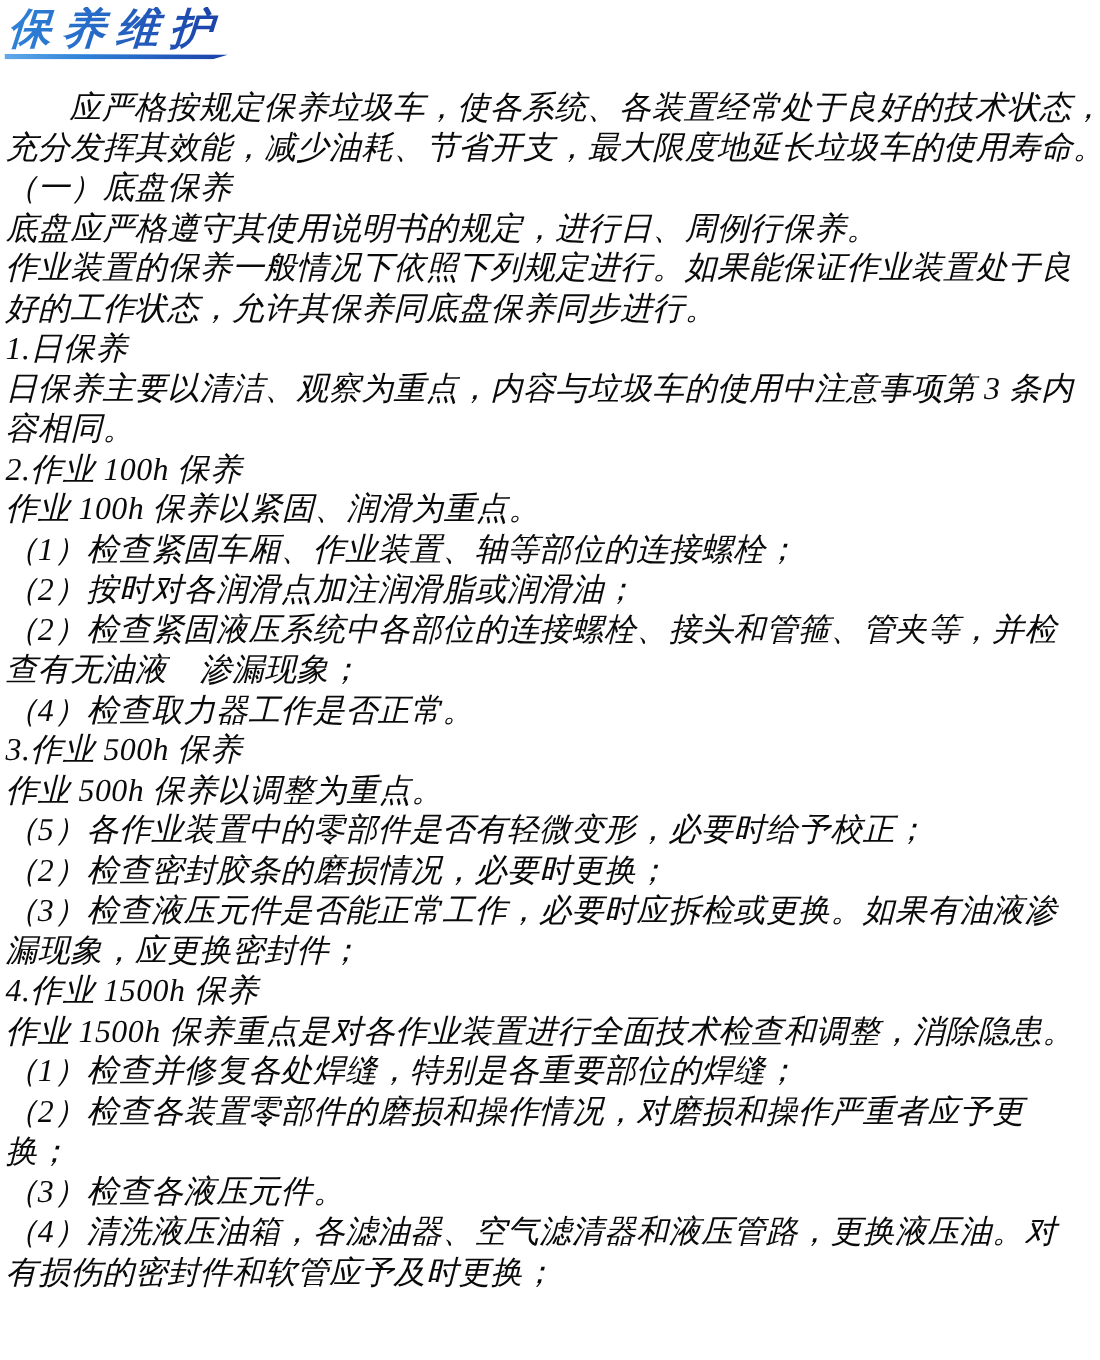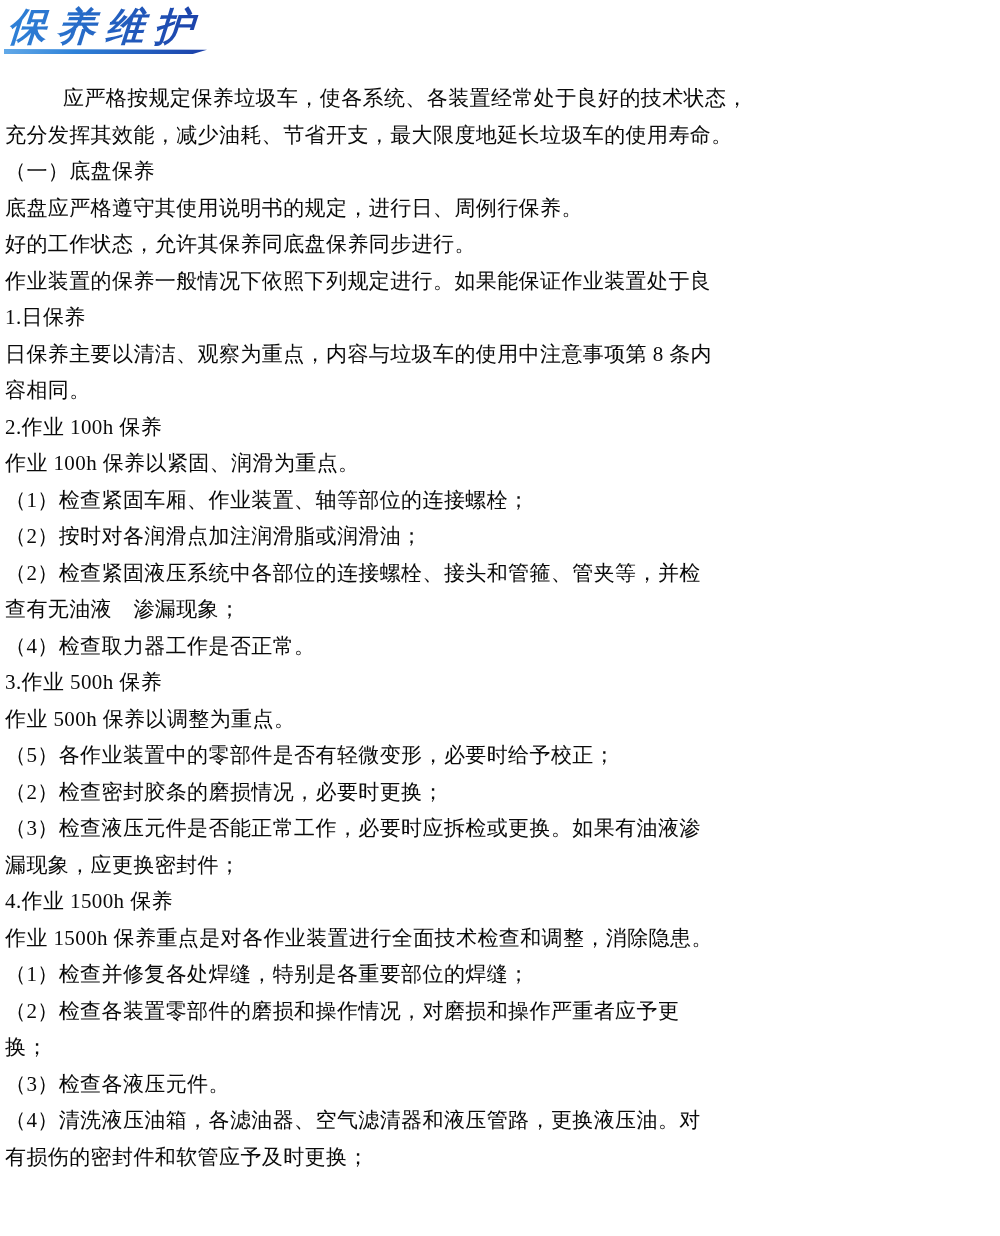--- a/index.html
+++ b/index.html
@@ -48,47 +48,48 @@
   }
   .content {
     position: absolute;
     top: 80px;
     left: 5px;
     right: 0;
   }
   .line {
     height: 36.5px;
     line-height: 36.5px;
-    font-size: 21px;
+    font-size: 29px;
     letter-spacing: 0.4px;
     white-space: nowrap;
+    font-style: italic;
   }
   .line.indent {
     padding-left: 58px;
   }
 </style>
 </head>
 <body>
 
 <div class="page">
 
   <div class="title-block">
     <div class="doc-title">保养维护</div>
     <div class="title-underline"></div>
   </div>
 
   <div class="content">
     <div class="line indent">应严格按规定保养垃圾车，使各系统、各装置经常处于良好的技术状态，</div>
     <div class="line">充分发挥其效能，减少油耗、节省开支，最大限度地延长垃圾车的使用寿命。</div>
     <div class="line">（一）底盘保养</div>
     <div class="line">底盘应严格遵守其使用说明书的规定，进行日、周例行保养。</div>
+    <div class="line">作业装置的保养一般情况下依照下列规定进行。如果能保证作业装置处于良</div>
     <div class="line">好的工作状态，允许其保养同底盘保养同步进行。</div>
-    <div class="line">作业装置的保养一般情况下依照下列规定进行。如果能保证作业装置处于良</div>
     <div class="line">1.日保养</div>
-    <div class="line">日保养主要以清洁、观察为重点，内容与垃圾车的使用中注意事项第 8 条内</div>
+    <div class="line">日保养主要以清洁、观察为重点，内容与垃圾车的使用中注意事项第 3 条内</div>
     <div class="line">容相同。</div>
     <div class="line">2.作业 100h 保养</div>
     <div class="line">作业 100h 保养以紧固、润滑为重点。</div>
     <div class="line">（1）检查紧固车厢、作业装置、轴等部位的连接螺栓；</div>
     <div class="line">（2）按时对各润滑点加注润滑脂或润滑油；</div>
     <div class="line">（2）检查紧固液压系统中各部位的连接螺栓、接头和管箍、管夹等，并检</div>
     <div class="line">查有无油液　渗漏现象；</div>
     <div class="line">（4）检查取力器工作是否正常。</div>
     <div class="line">3.作业 500h 保养</div>
     <div class="line">作业 500h 保养以调整为重点。</div>

